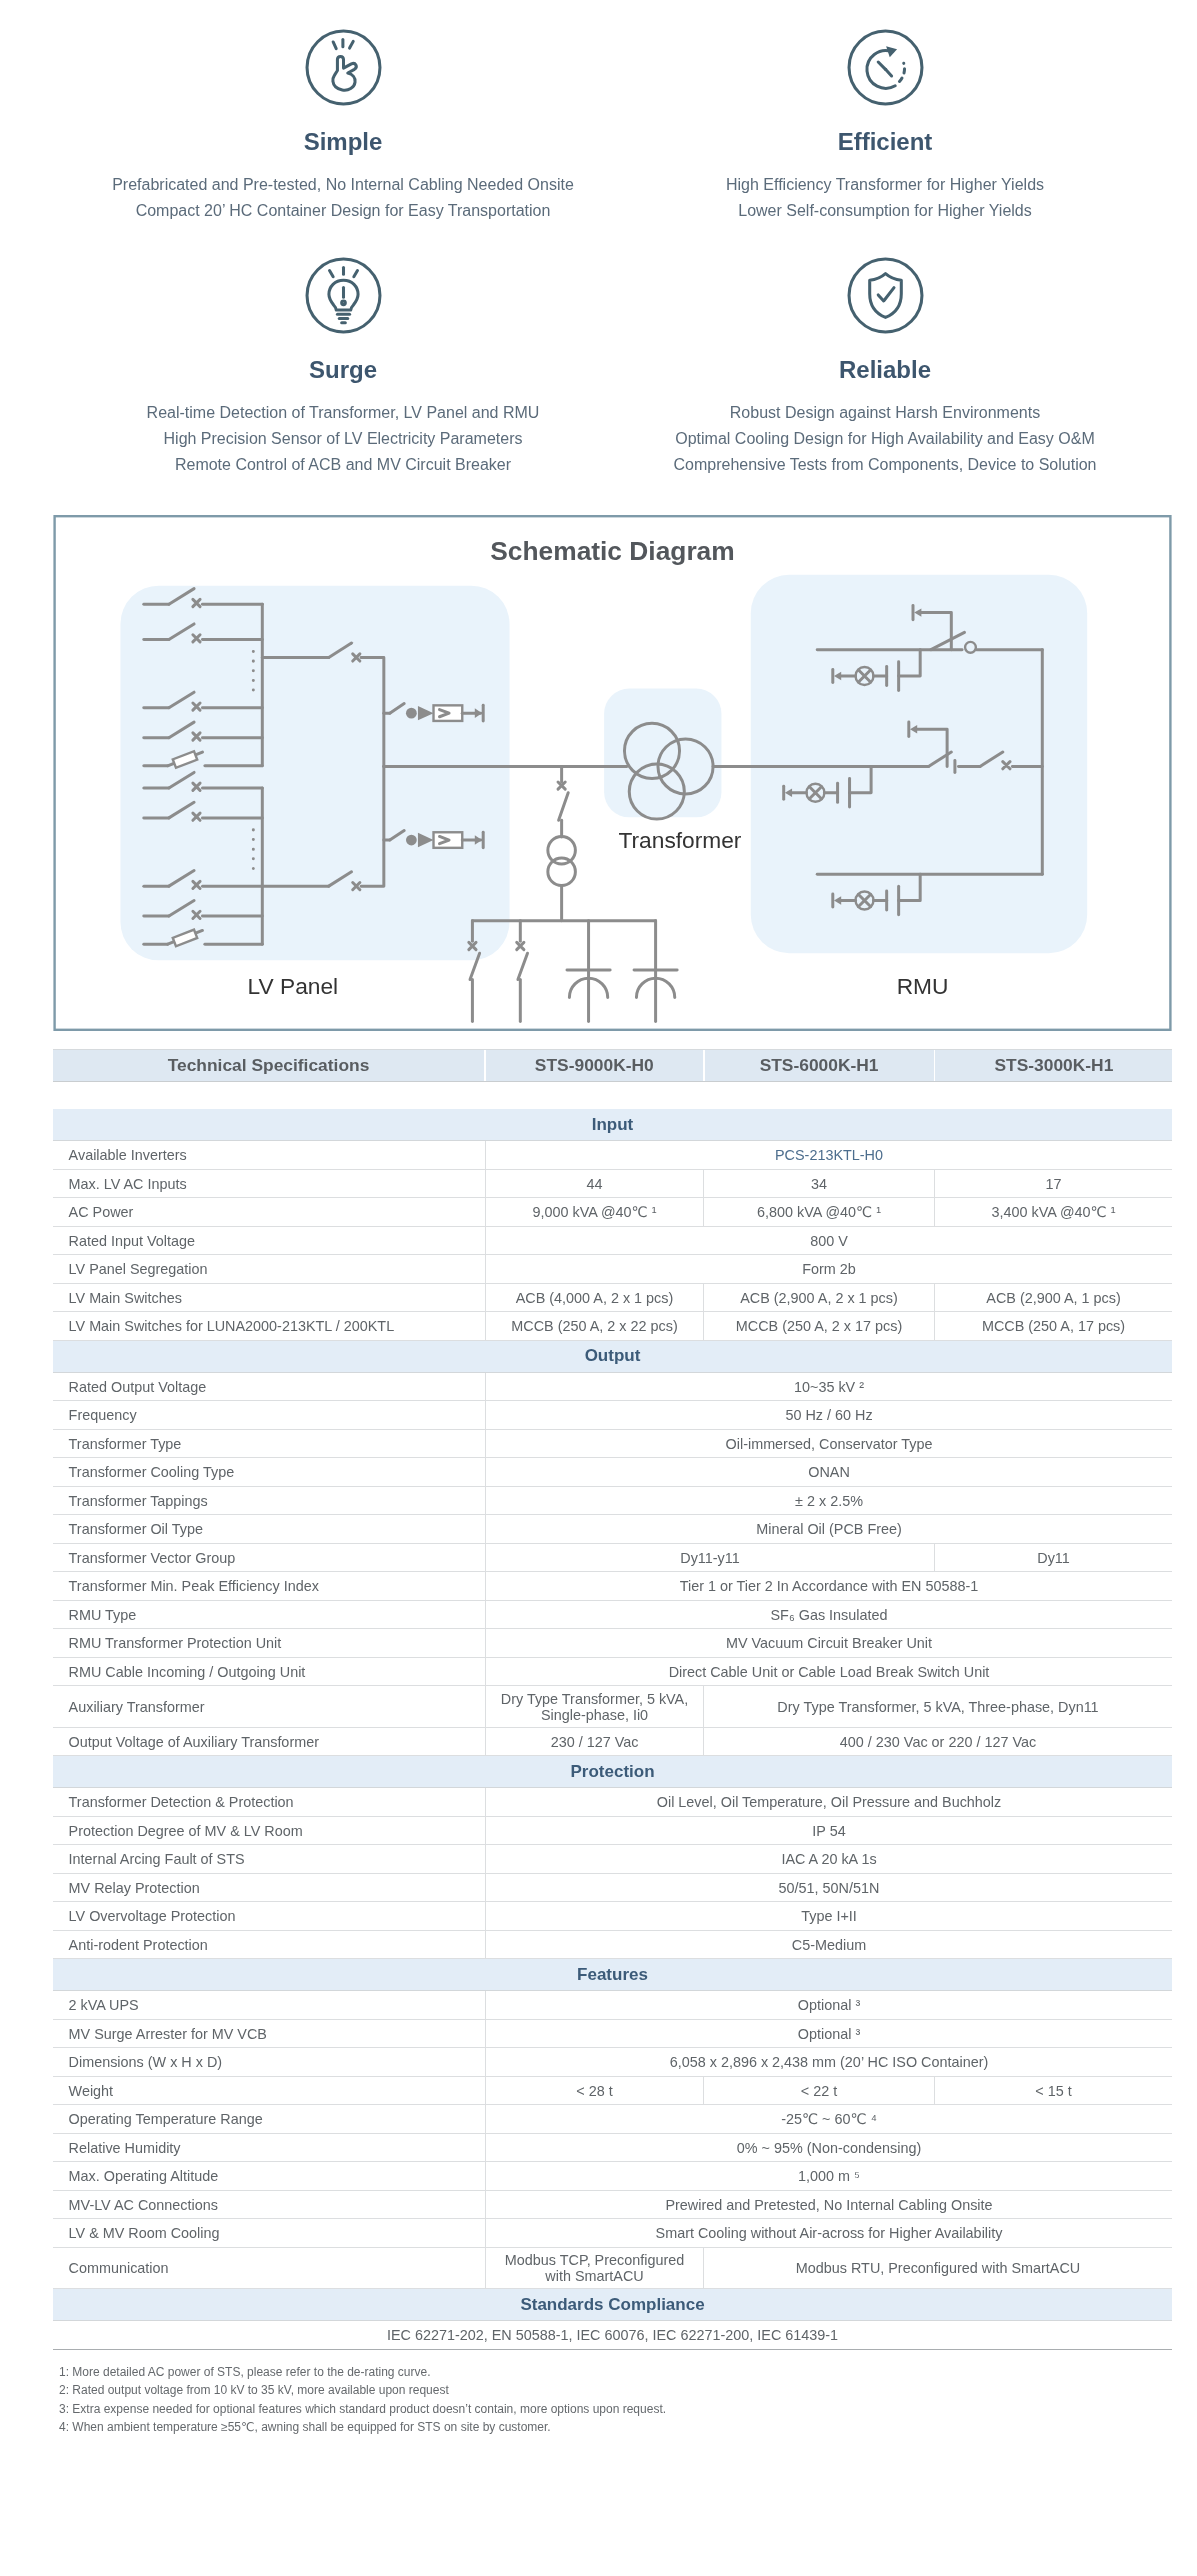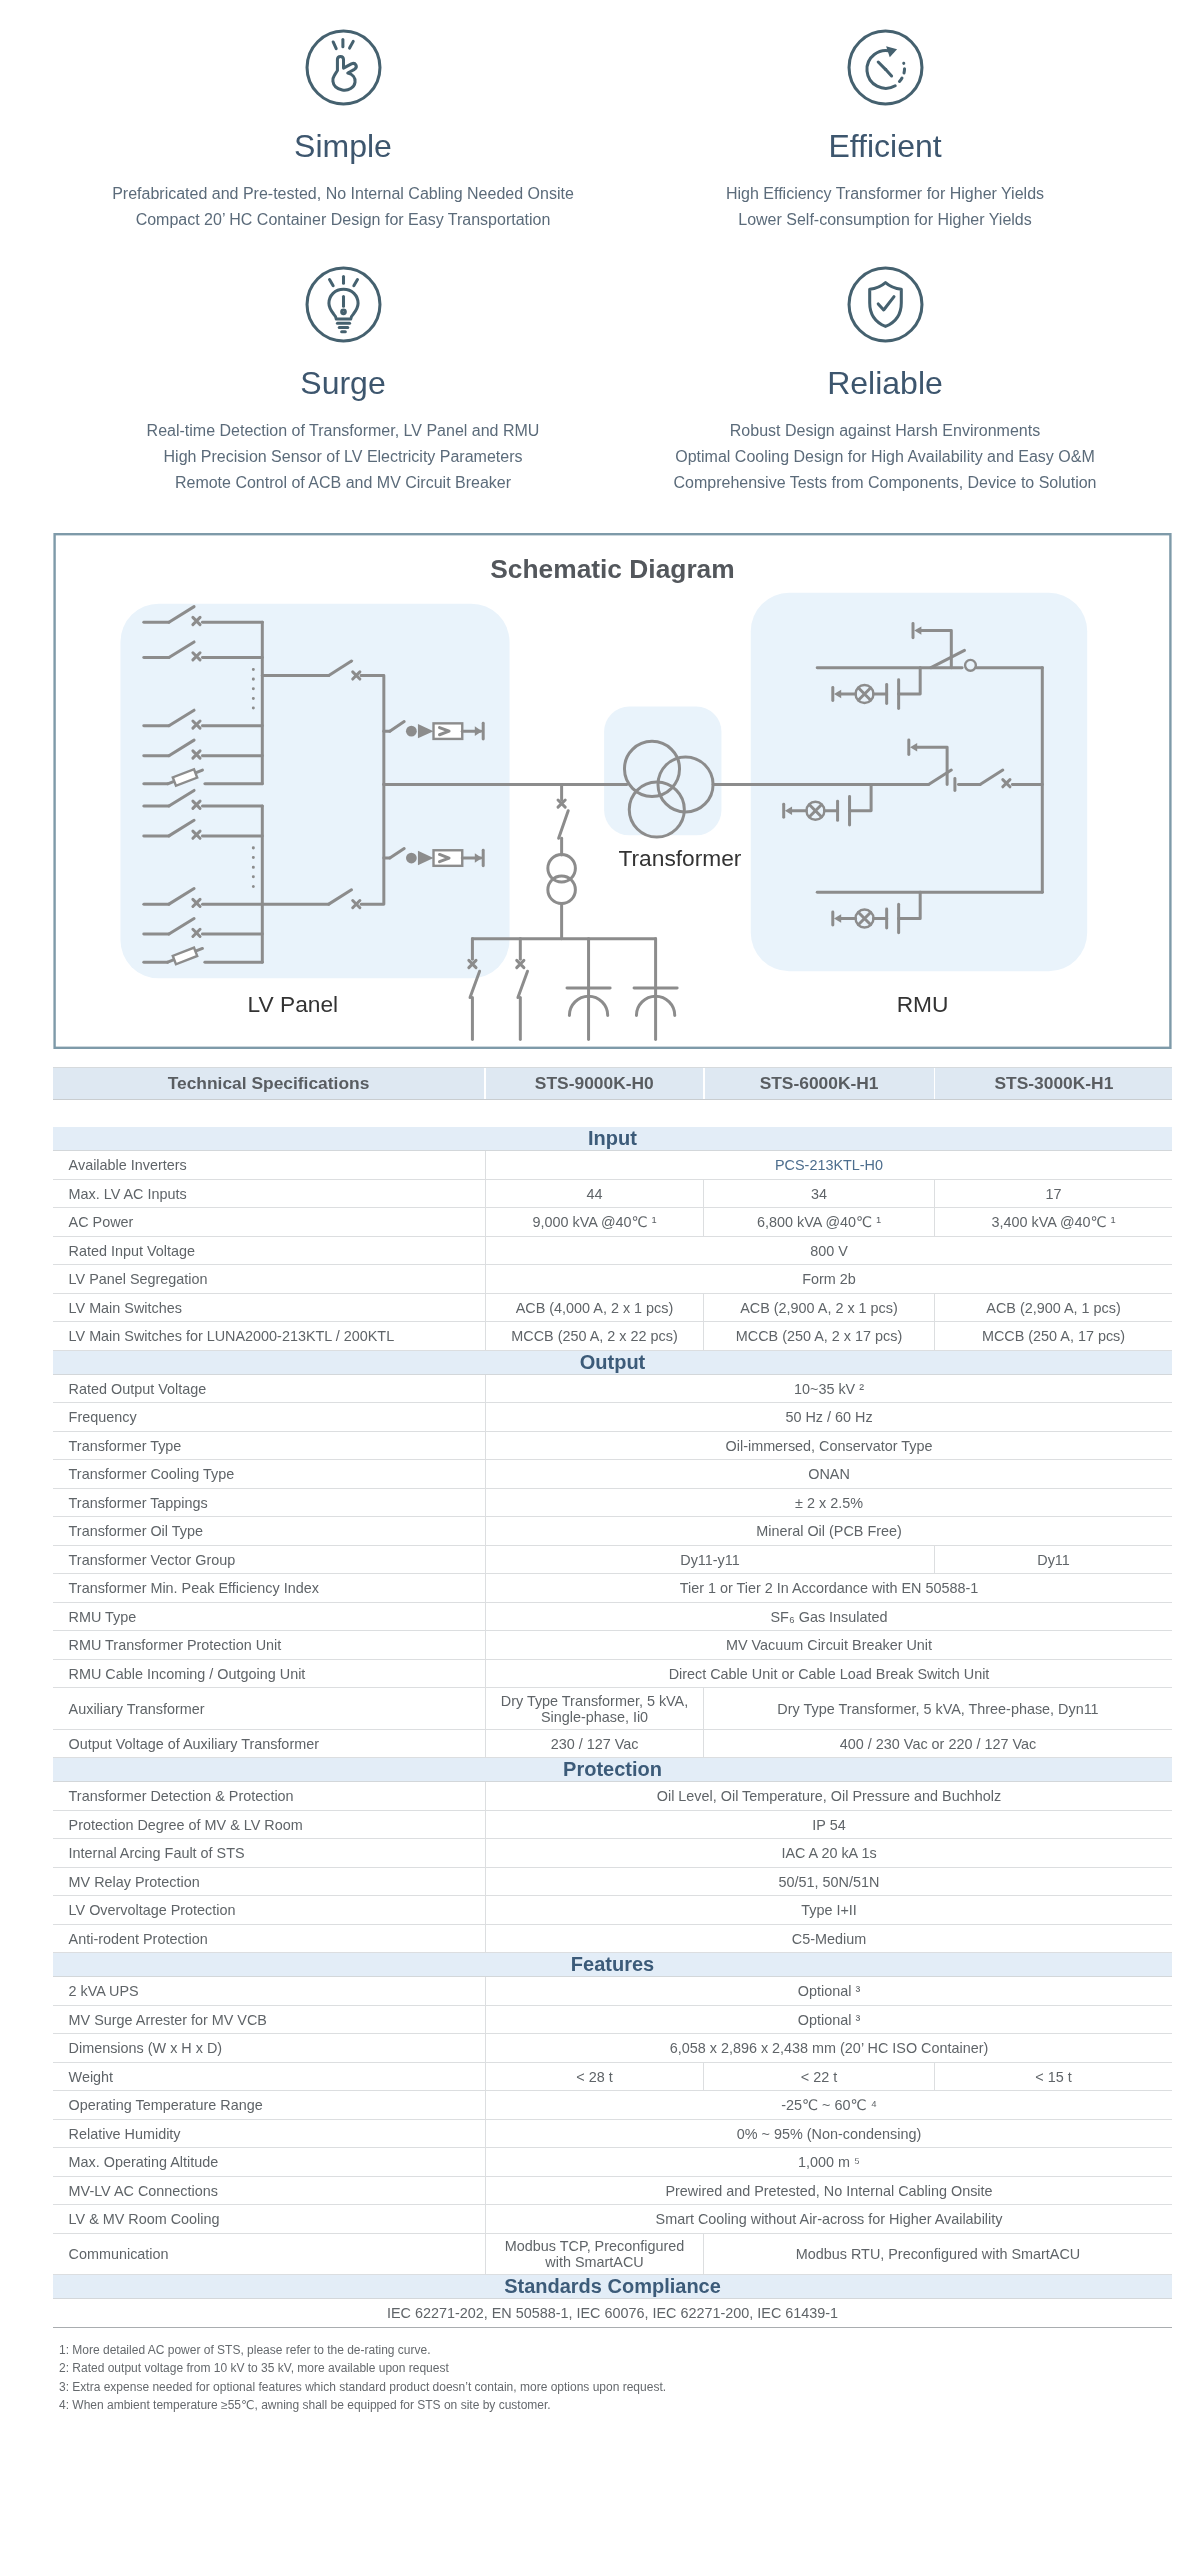--- a/index.html
+++ b/index.html
@@ -16,21 +16,21 @@
     grid-template-columns:1fr 1fr;
     padding:27.5px 42px 37px 72px;
     row-gap:32px;
   }
   .feature-card { display:flex; flex-direction:column; align-items:center; text-align:center; }
   .f-icon { width:79px; height:79px; margin-bottom:21.6px; }
   .f-icon svg { display:block; width:79px; height:79px; }
   .f-icon path, .f-icon circle { stroke:#45616f; stroke-width:5; fill:none; stroke-linecap:round; stroke-linejoin:round; }
   .f-icon .fill { fill:#45616f; stroke:none; }
   .f-icon .dash { stroke-dasharray:7 9; }
-  .f-title { font-size:32px; font-weight:normal; color:#3d566e; margin-bottom:15.6px;text-align:right; }
+  .f-title { font-size:24px; font-weight:bold; color:#3d566e; margin-bottom:15.6px;text-align:right; }
   .f-line { font-size:16px; line-height:26px; color:#5b6b7a; }
 
   
   .schematic { margin:0 26px 18px 53px; }
   .schematic svg { display:block; }
   .wire { stroke:#8c8c8c; stroke-width:5; fill:none; stroke-linecap:round; stroke-linejoin:round; }
   .wfill { fill:#8c8c8c; stroke:none; }
   .panel { fill:#e9f3fb; }
   .sch-title { font-size:44px; font-weight:bold; fill:#53575c; }
   .sch-label { font-size:38px; fill:#333333; }
@@ -40,23 +40,23 @@
   .spec-header {
     display:grid; grid-template-columns:431px 217px 229px 237px; gap:1.8px;
     background:#ffffff; border-top:1.2px solid #d6dadd; border-bottom:1.2px solid #c9cdd0;
     margin-bottom:27.5px;
   }
   .spec-header .hcell {
     background:#dee8f2; height:31px; display:flex; align-items:center; justify-content:center;
     font-size:17.4px; font-weight:bold; color:#595d61;
   }
   .section-bar {
-    height:24px; background:#e3edf7; color:#3c5b79;
+    height:32px; background:#e3edf7; color:#3c5b79;
     display:flex; align-items:center; justify-content:center;
-    font-size:20px; font-weight:600; border-bottom:1.2px solid #d3d7da;
+    font-size:17px; font-weight:600; border-bottom:1.2px solid #d3d7da;
   }
   .spec-row { display:grid; grid-template-columns:432px 218px 231px 238px; border-bottom:1.2px solid #dcdee0; }
   .spec-row.full { border-bottom:1.8px solid #a9adb0; }
   .cell { min-height:27.5px; padding:4.2px 6px; display:flex; align-items:center; font-size:14.4px; color:#5f6468; }
   .cell.lab { justify-content:flex-start; text-align:left; padding-left:15.6px; }
   .cell.val { justify-content:center; text-align:center; border-left:1.2px solid #dcdee0; }
   .cell.val.span3 { grid-column:2/5; }
   .cell.val.span2 { grid-column:3/5; }
   .cell.val.span2l { grid-column:2/4; }
   .cell.val.fullspan { grid-column:1/5; border-left:none; }

